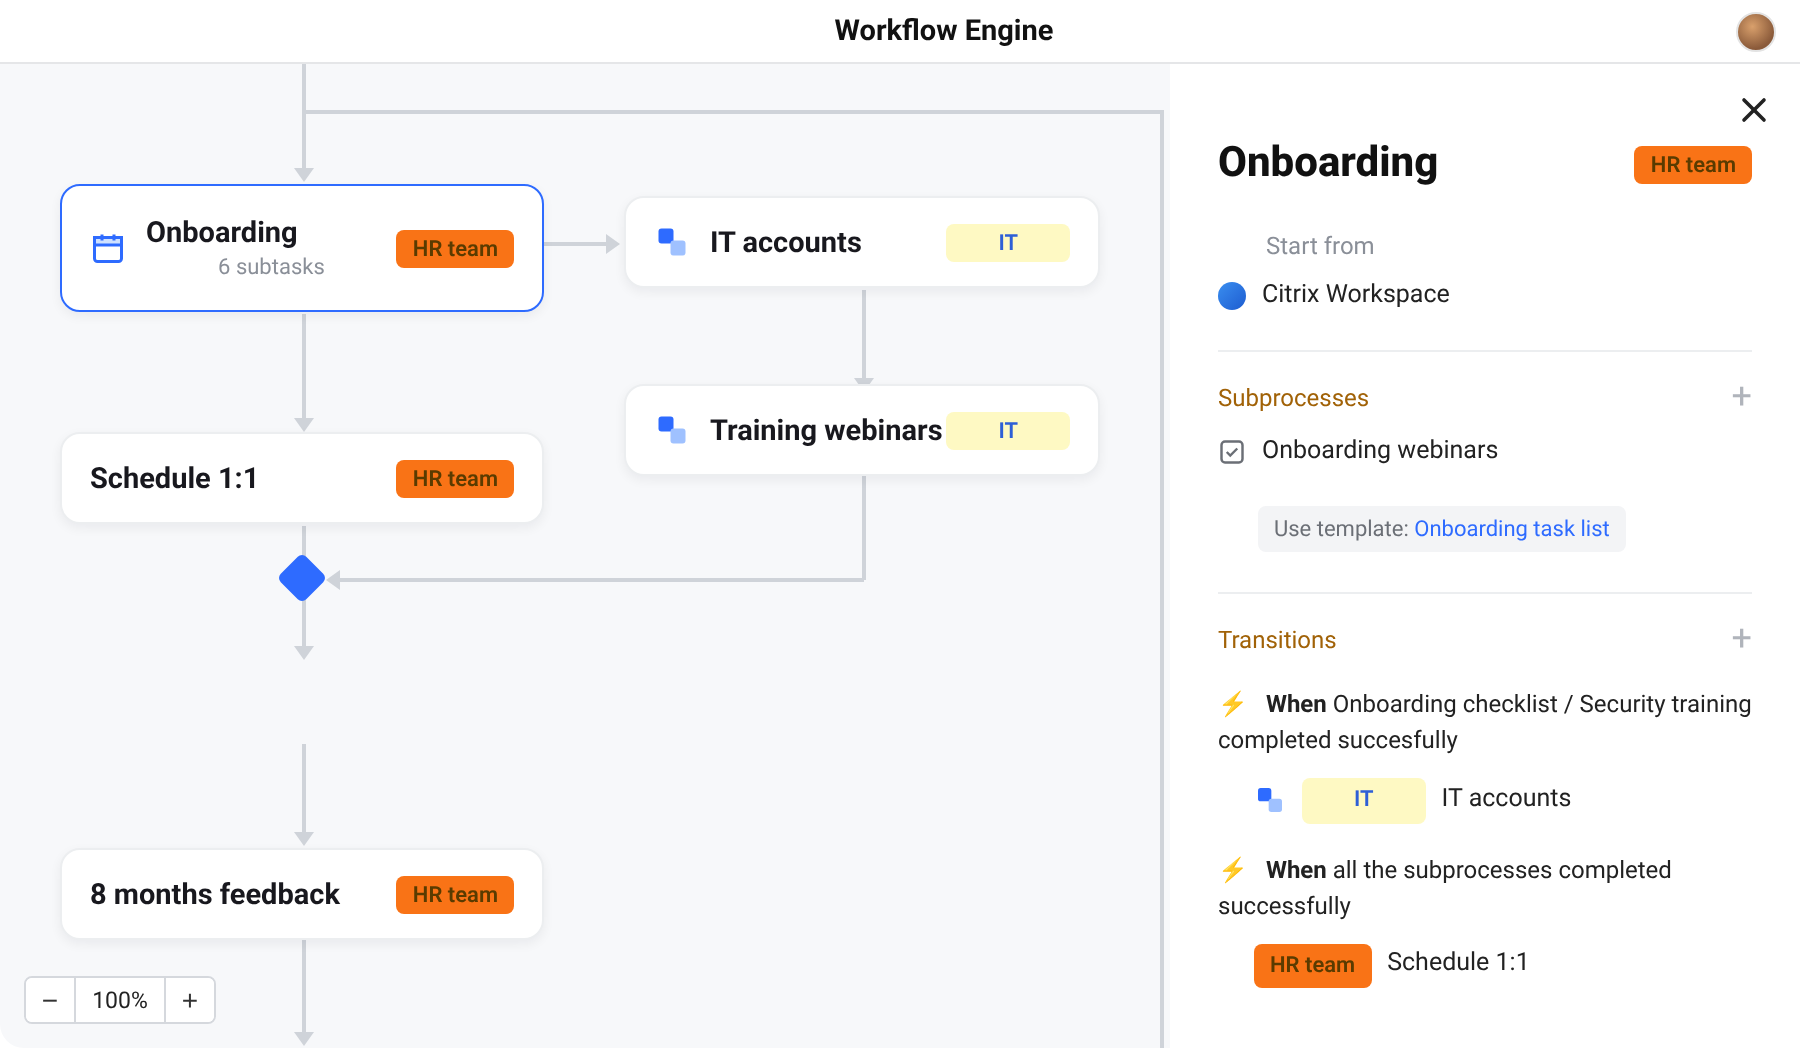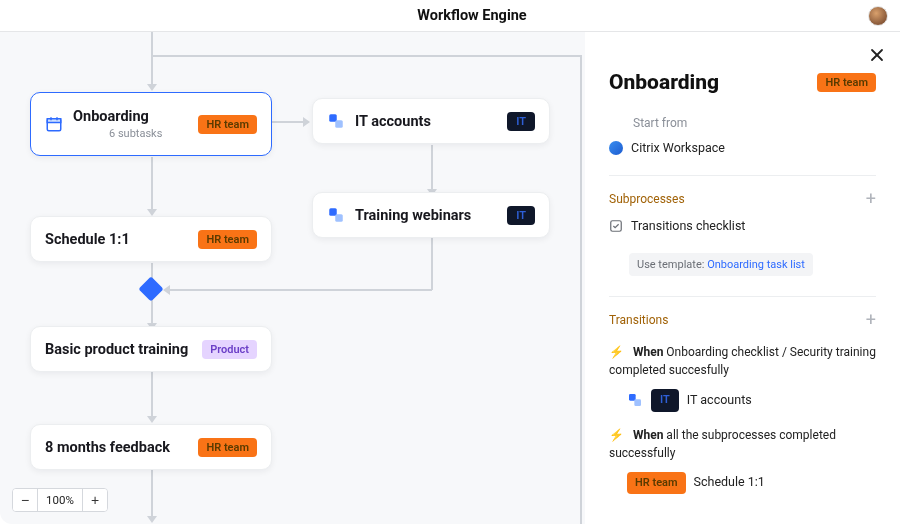--- a/index.html
+++ b/index.html
@@ -90,21 +90,21 @@
     text-align: center;
   }
   .tag {
     font-size: 11px;
     font-weight: 600;
     padding: 3px 8px;
     border-radius: 4px;
     white-space: nowrap;
   }
   .tag-hr { background: #f97316; color: #5a3b00; }
-  .tag-it { background: #0f172a; color: #2e5fd6; padding: 3px 9px; }
+  .tag-it { background: #fef9c3; color: #2e5fd6; padding: 3px 26px; }
   .tag-product { background: #e5d4ff; color: #6b3fc7; }
   .node-icon {
     width: 18px;
     height: 18px;
     flex: none;
     margin-right: 10px;
   }
   .diamond {
     position: absolute;
     width: 18px;
@@ -258,24 +258,20 @@
     <span class="tag tag-it">IT</span>
   </div>
 
   <div class="node" style="left:30px; top:184px; width:242px; height:46px;">
     <div class="node-title" style="flex:1;">Schedule 1:1</div>
     <span class="tag tag-hr">HR team</span>
   </div>
 
   <div class="diamond" style="left:142px; top:248px;"></div>
 
-  <div class="node" style="left:30px; top:294px; width:242px; height:46px;">
-    <div class="node-title" style="flex:1;">Basic product training</div>
-    <span class="tag tag-product">Product</span>
-  </div>
 
   <div class="node" style="left:30px; top:392px; width:242px; height:46px;">
     <div class="node-title" style="flex:1;">8 months feedback</div>
     <span class="tag tag-hr">HR team</span>
   </div>
 
   <div class="zoom">
     <button>−</button>
     <div class="zval">100%</div>
     <button>+</button>
@@ -303,21 +299,21 @@
 
   <div class="sp-section-head">
     <span class="lbl">Subprocesses</span>
     <span class="sp-add">+</span>
   </div>
   <div class="sp-row">
     <svg class="checklist-icon" viewBox="0 0 16 16">
       <rect x="2" y="2" width="12" height="12" rx="2" fill="none" stroke="#6b6f76" stroke-width="1.4"></rect>
       <path d="M5 8 l2 2 l4 -4" fill="none" stroke="#6b6f76" stroke-width="1.4"></path>
     </svg>
-    <span>Transitions checklist</span>
+    <span>Onboarding webinars</span>
   </div>
   <div class="template-box">
     <span>Use template:</span>
     <a href="#">Onboarding task list</a>
   </div>
 
   <div class="sp-section-head">
     <span class="lbl">Transitions</span>
     <span class="sp-add">+</span>
   </div>

